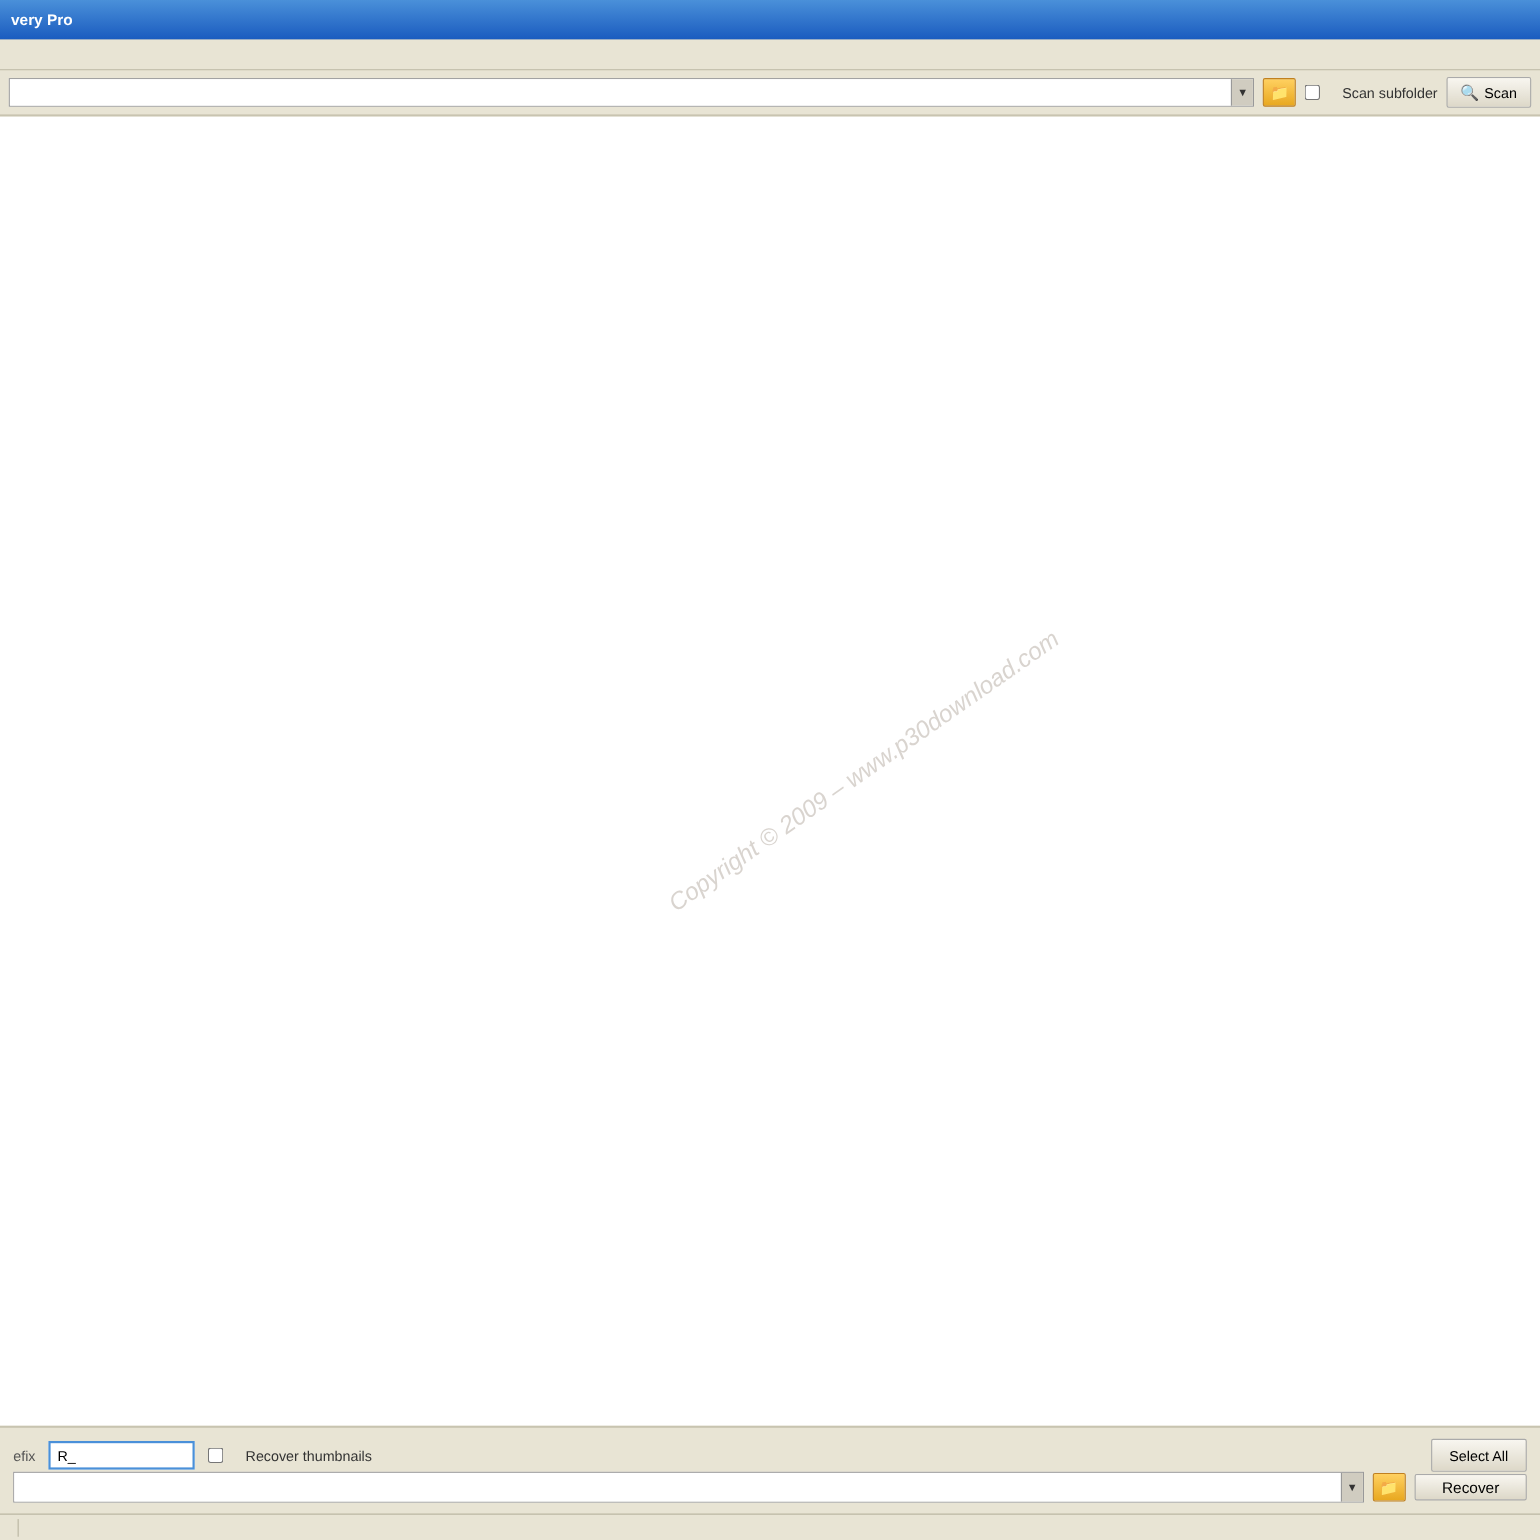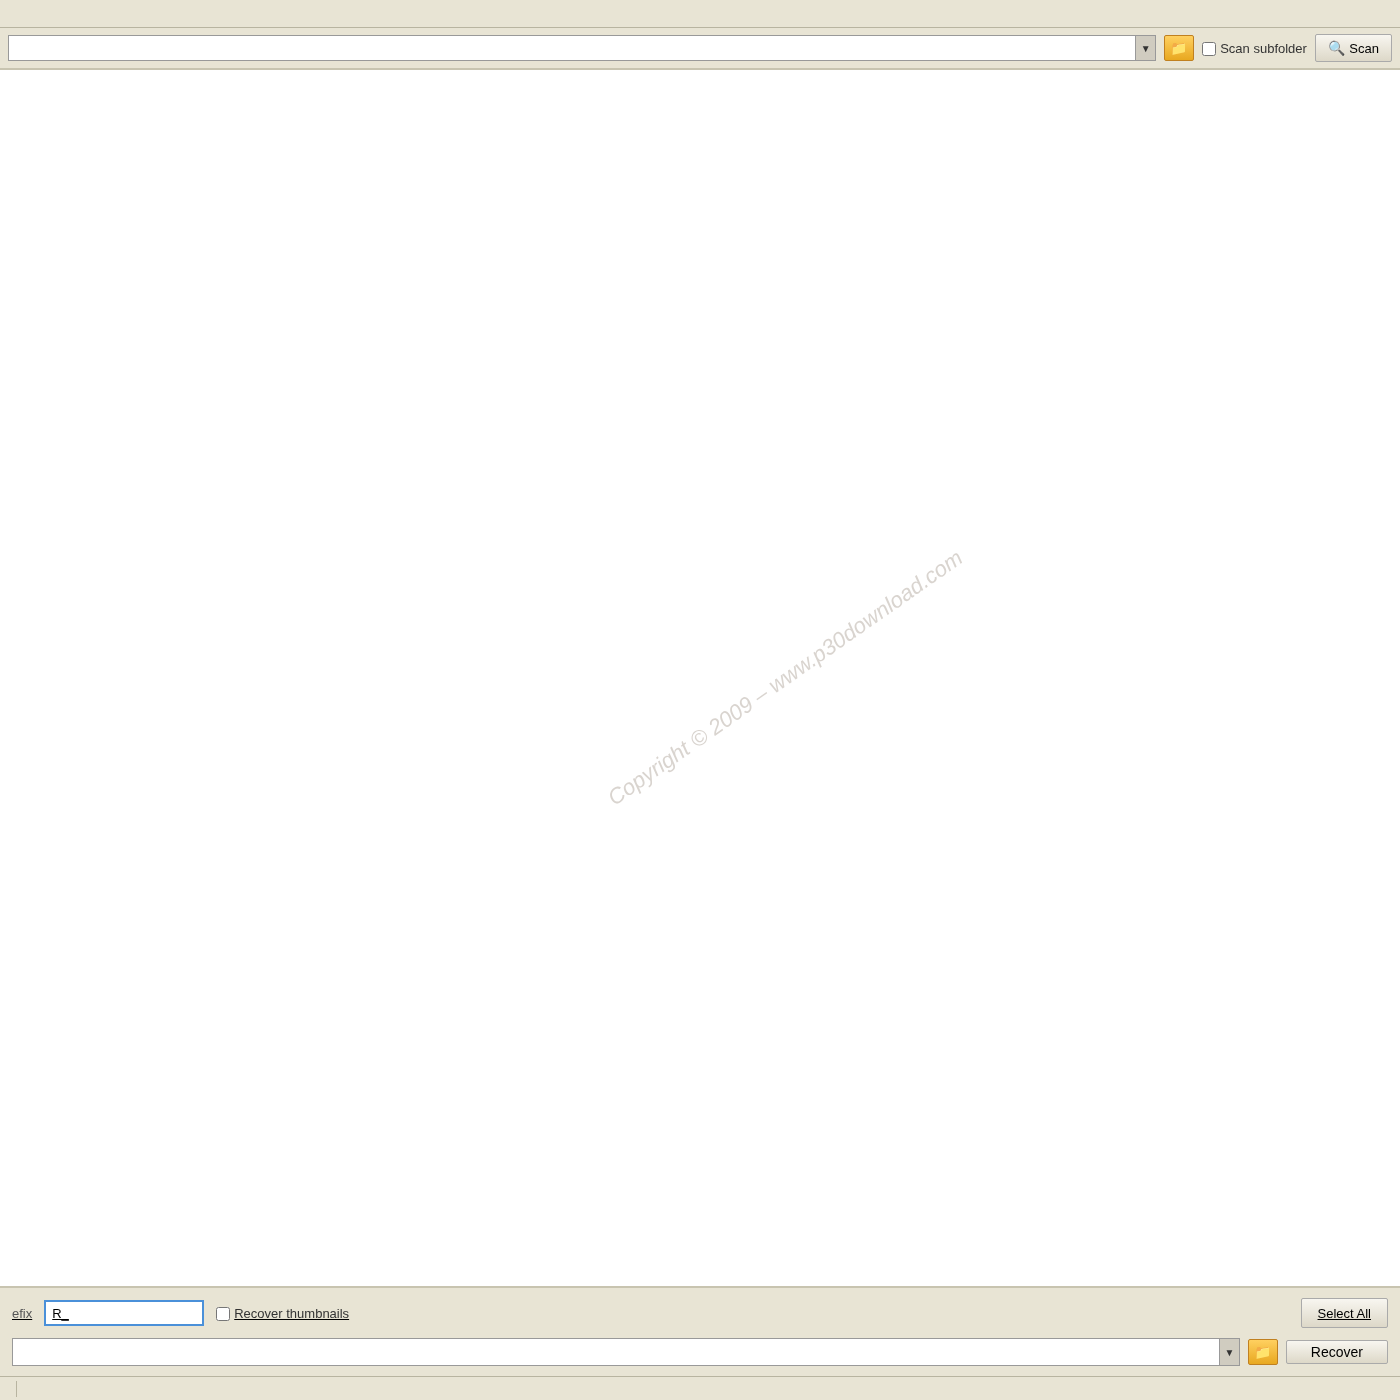--- a/index.html
+++ b/index.html
@@ -84,22 +84,22 @@
       border-radius: 2px;
       cursor: pointer;
       display: flex;
       align-items: center;
       justify-content: center;
       font-size: 14px;
     }
 
     .checkbox-label {
       display: flex;
-      align-items: flex-end;
-      gap: 4px;
+      align-items: flex-start;
+      gap: 20px;
       white-space: nowrap;
       color: #333;
     }
 
     .checkbox-label input[type="checkbox"] {
       width: 14px;
       height: 14px;
     }
 
     .scan-btn {
@@ -136,37 +136,35 @@
     .bottom-panel {
       background: #e8e4d4;
       border-top: 2px solid #c8c4b0;
       padding: 10px 12px;
     }
 
     .bottom-row1 {
       display: flex;
       align-items: center;
       gap: 12px;
-      margin-bottom: 10px;
-      text-decoration: underline;
     }
 
     .bottom-row2 {
       display: flex;
       align-items: center;
       gap: 8px;
     }
 
     .prefix-label {
       color: #555;
       font-size: 13px;
     }
 
     .prefix-input {
-      width: 160px;
+      width: 133px;
       height: 26px;
       border: 2px solid #4a90d9;
       background: white;
       padding: 2px 6px;
       font-size: 13px;
       outline: none;
     }
 
     .bottom-actions {
       display: flex;
@@ -244,20 +242,23 @@
       height: 16px;
       background: #b8b4a0;
       margin: 0 8px;
     }
   </style>
 </head>
 <body>
 
 <div class="app-container">
 
+  <div class="title-bar">
+    <span>very Pro</span>
+  </div>
 
   <div class="menu-bar"></div>
 
   <div class="toolbar">
     <div class="path-dropdown">
       <input type="text" placeholder="" style="">
       <div class="dropdown-arrow">▼</div>
     </div>
     <div class="folder-btn">📁</div>
     <label class="checkbox-label">

